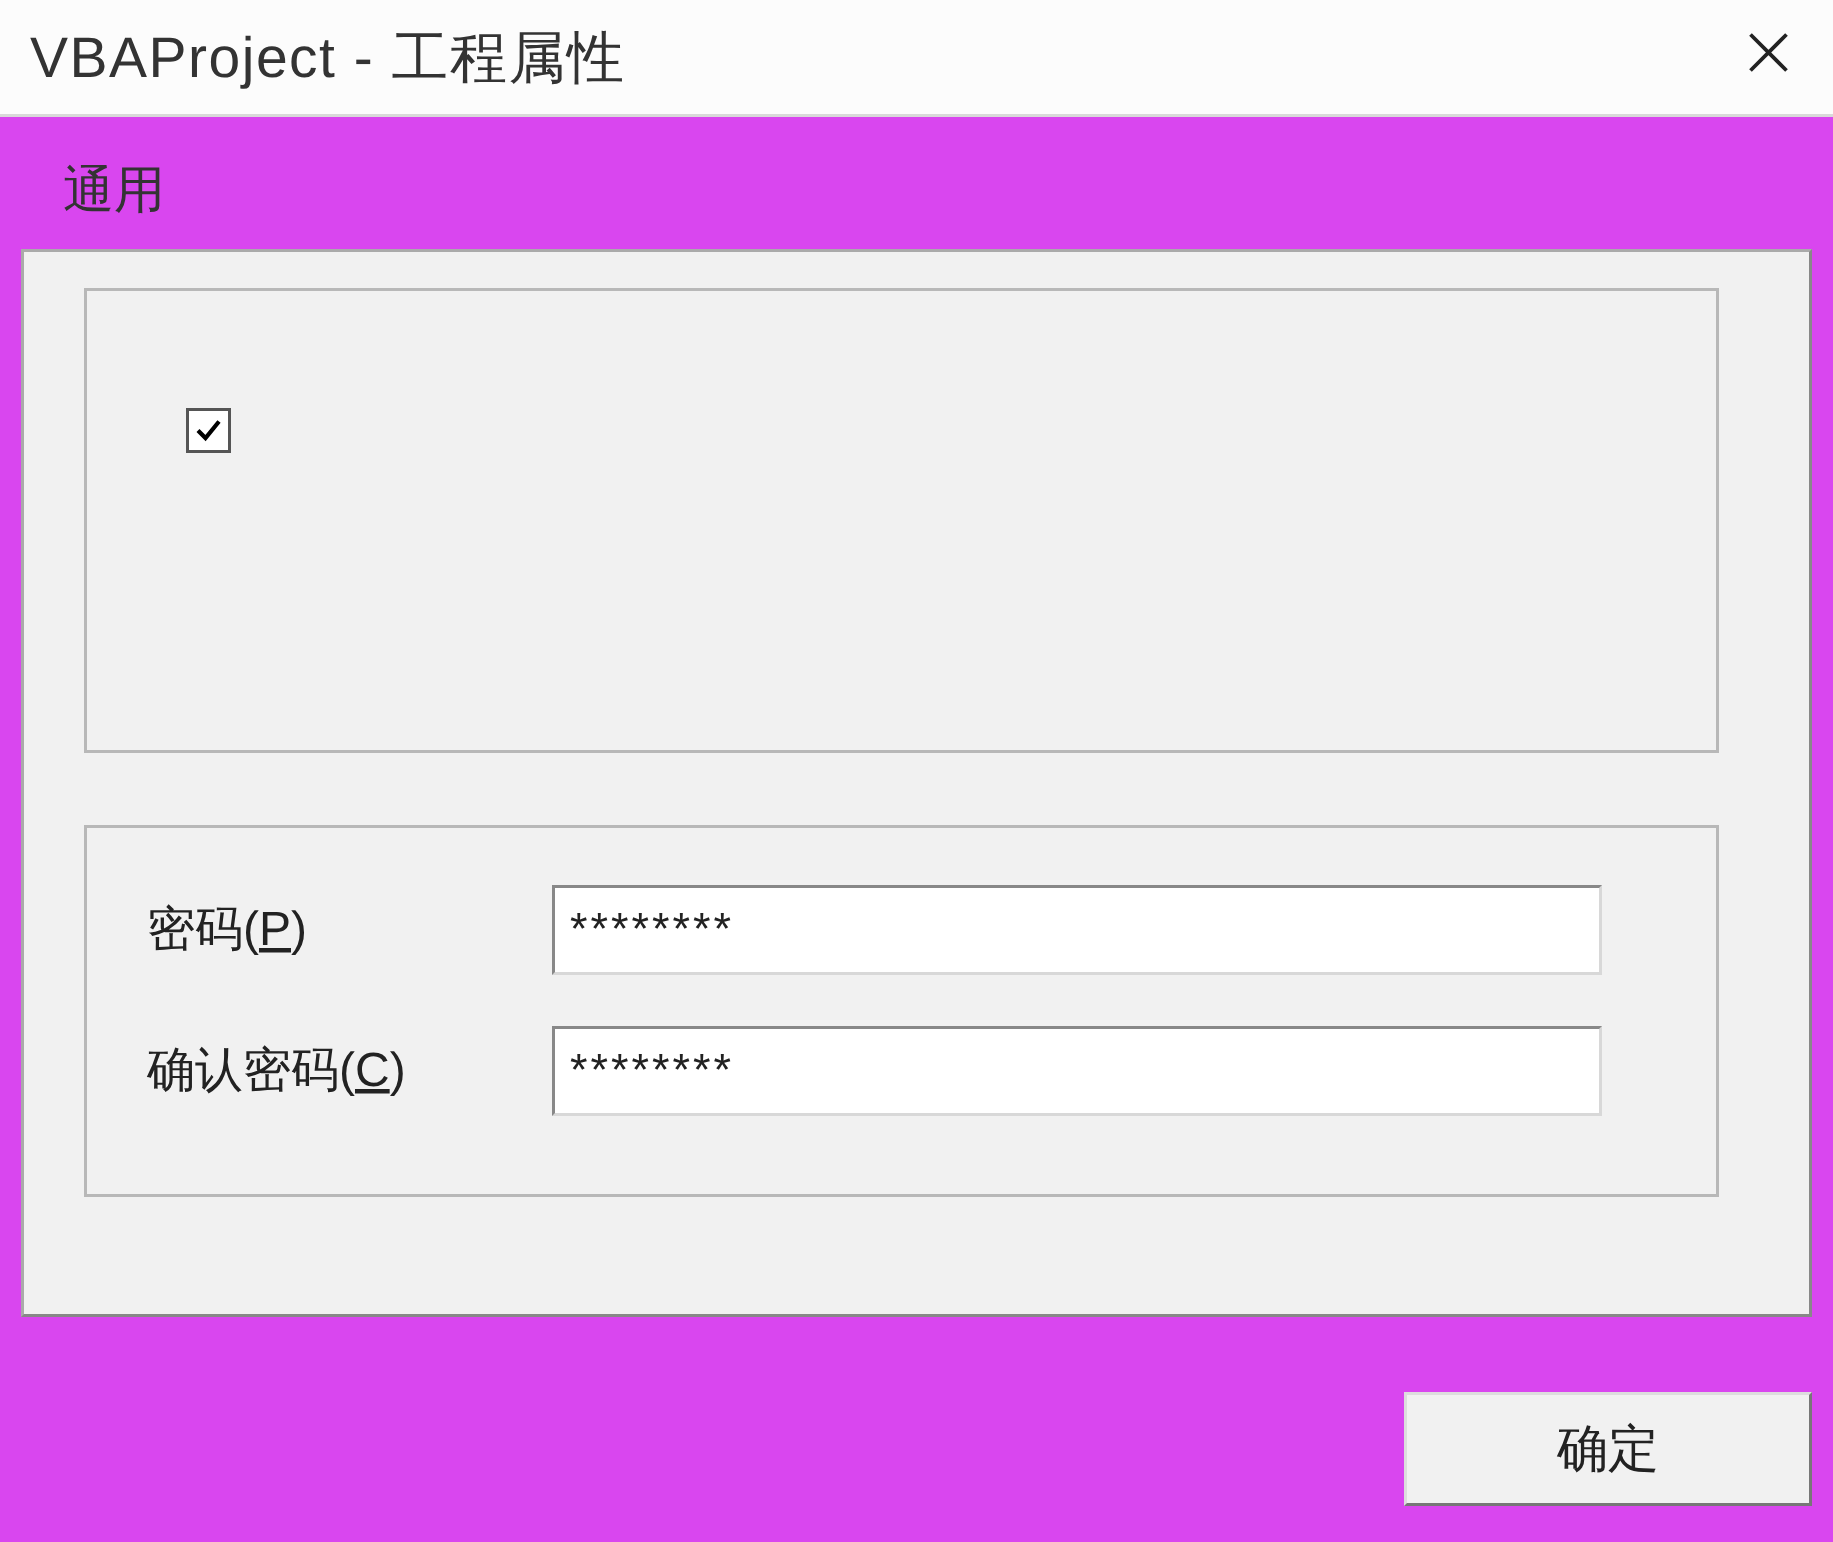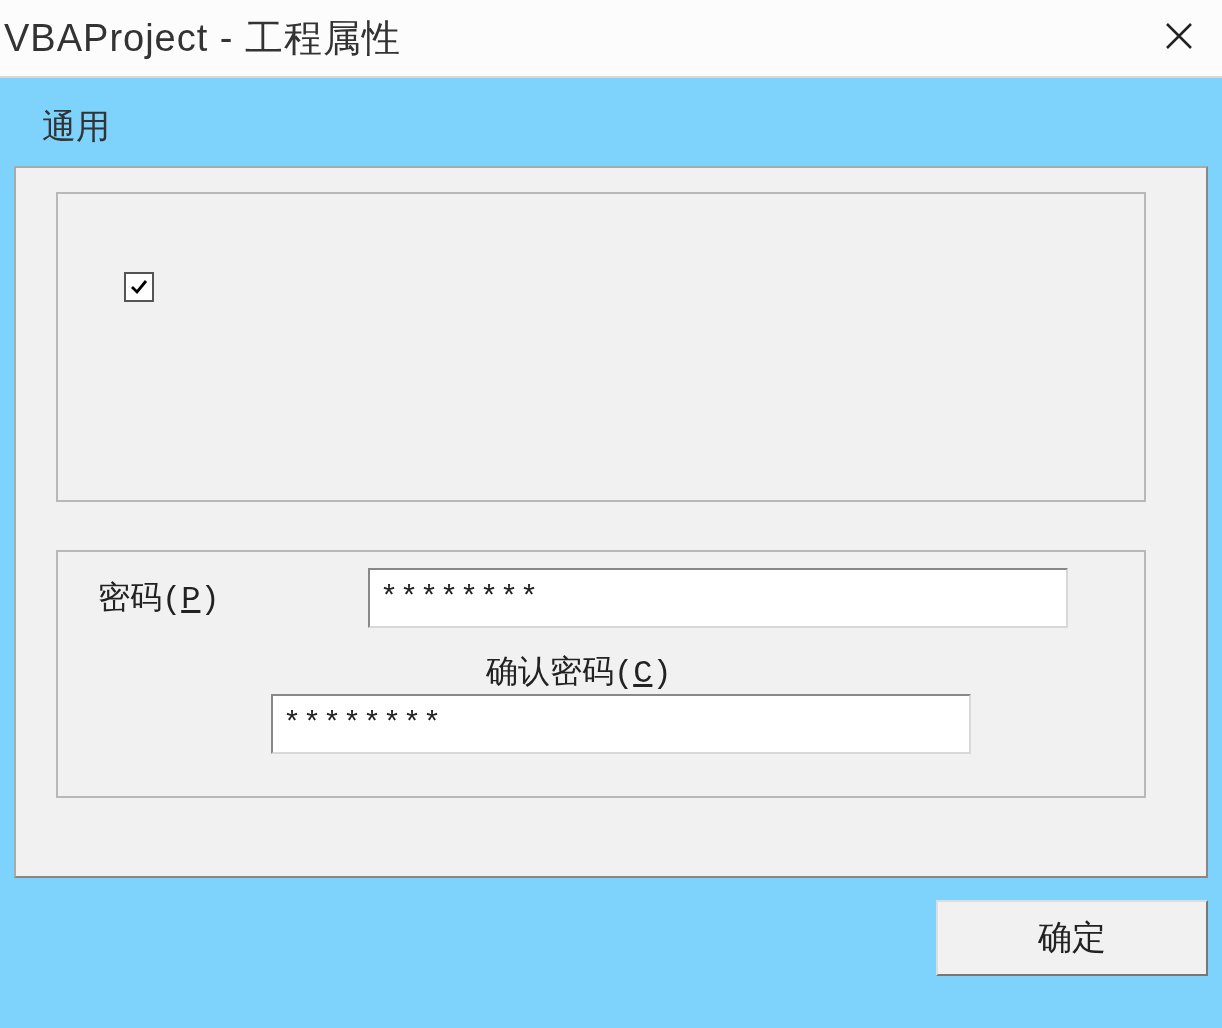--- a/index.html
+++ b/index.html
@@ -10,44 +10,43 @@
     width: 1222px;
     height: 1028px;
     overflow: hidden;
     color: #222;
   }
   .titlebar {
     height: 78px;
     display: flex;
     align-items: center;
     justify-content: space-between;
-    padding: 0 20px 0 4px;
+    padding: 0 20px 0 20px;
     border-bottom: 2px solid #d9d9d9;
     background: #fcfcfc;
   }
   .titlebar-title {
     font-size: 38px;
     font-weight: 300;
     color: #333;
     letter-spacing: 1px;
   }
   .close-icon {
     font-size: 38px;
     font-weight: 300;
     color: #222;
     cursor: pointer;
     padding: 0 8px;
     line-height: 1;
   }
   .content {
-    background: #7dd3fc;
+    background: #d946ef;
     height: calc(1028px - 78px);
     padding: 0 14px 16px 14px;
     position: relative;
-    font-family: Liberation Mono, monospace;
   }
   .tabs-row {
     display: flex;
     align-items: flex-end;
     height: 88px;
     position: relative;
     z-index: 2;
   }
   .tab {
     font-size: 34px;
@@ -118,22 +117,22 @@
     color: #222;
     border: 1px dotted #555;
     padding: 4px 8px 4px 6px;
   }
   .ul { text-decoration: underline; }
   .field-row {
     display: flex;
     align-items: center;
     padding-left: 40px;
   }
-  .field-row.first { margin-top: 16px; }
-  .field-row.second { margin-top: 22px; flex-direction: column; }
+  .field-row.first { margin-top: 38px; }
+  .field-row.second { margin-top: 34px; }
   .field-label {
     font-size: 32px;
     color: #222;
     width: 270px;
   }
   .text-input {
     width: 700px;
     height: 60px;
     font-size: 30px;
     padding: 4px 10px;
@@ -141,21 +140,21 @@
     border-top: 2px solid #888;
     border-left: 2px solid #888;
     border-right: 2px solid #d8d8d8;
     border-bottom: 2px solid #d8d8d8;
     font-family: inherit;
     letter-spacing: 2px;
     color: #222;
   }
   .button-row {
     position: absolute;
-    bottom: 52px;
+    bottom: 24px;
     right: 14px;
     display: flex;
     gap: 20px;
     align-items: center;
   }
   .dlg-button {
     width: 272px;
     height: 76px;
     font-size: 34px;
     color: #222;

